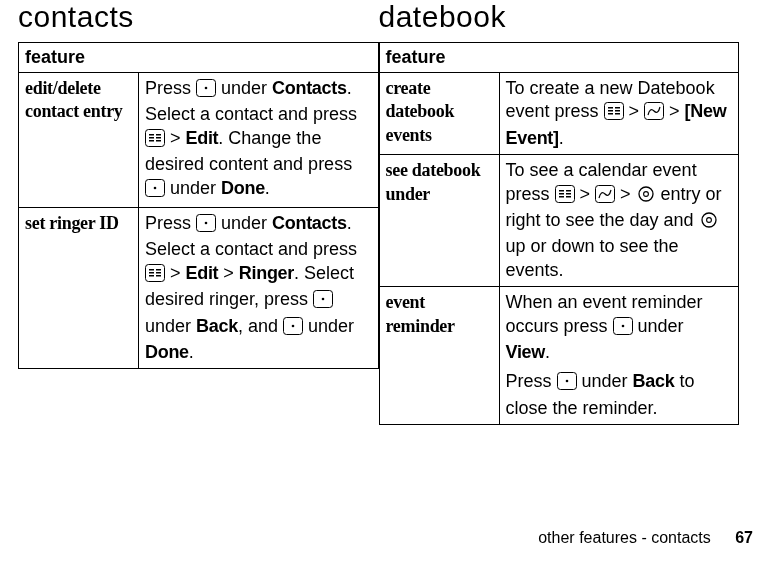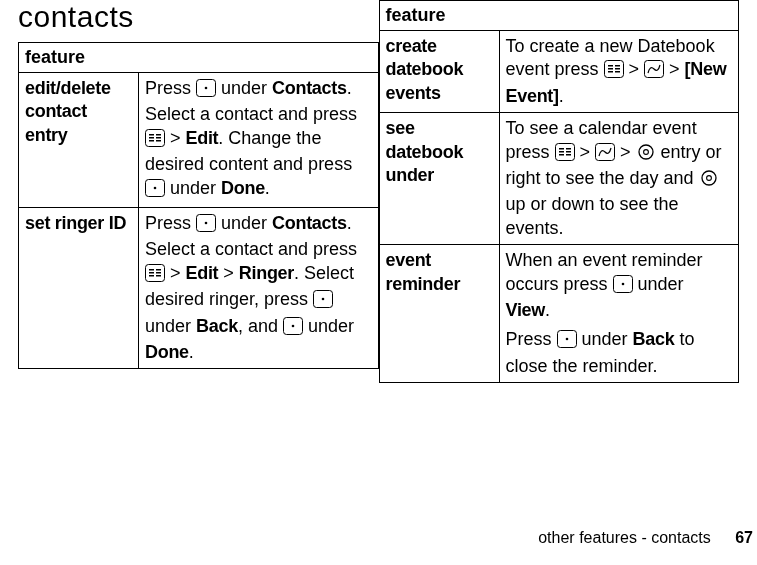--- a/index.html
+++ b/index.html
@@ -42,21 +42,21 @@
   }
   table.feature td {
     border: 1.5px solid #000;
     padding: 4px 6px;
     vertical-align: top;
     line-height: 1.3;
   }
   table.feature td.fname {
     font-weight: bold;
     width: 120px;
-    font-family: Liberation Sans, sans-serif;
+    font-family: Liberation Serif, serif;
     letter-spacing: -0.3px;
   }
   .desc { font-family: Arial, Helvetica, sans-serif; font-size: 18px; }
   .ui { font-family: 'Arial Narrow', Arial, sans-serif; font-weight: bold; letter-spacing: -0.3px; }
   .icon { display:inline-block; vertical-align: -3px; }
   .footer {
     position: absolute;
     bottom: 18px;
     right: 4px;
     font-size: 16px;
@@ -121,20 +121,21 @@
                   <rect x="0.5" y="0.5" width="19" height="17" rx="3" fill="none" stroke="#000"></rect>
                   <circle cx="10" cy="9" r="1.3" fill="#000"></circle>
                 </svg></span><span> under </span><span class="ui">Done</span><span>.</span>
         </td>
       </tr>
     </tbody>
       </table>
   </div>
 
   <div class="col">
+    <h1 class="section-title">datebook</h1>
     <table class="feature">
       <tbody>
           <tr>
             <th colspan="2">feature</th>
           </tr>
 
       <tr>
         <td class="fname">create datebook events</td>
         <td class="desc">
           <span>To create a new Datebook event press </span><span class="icon"><svg viewBox="0 0 20 18">

